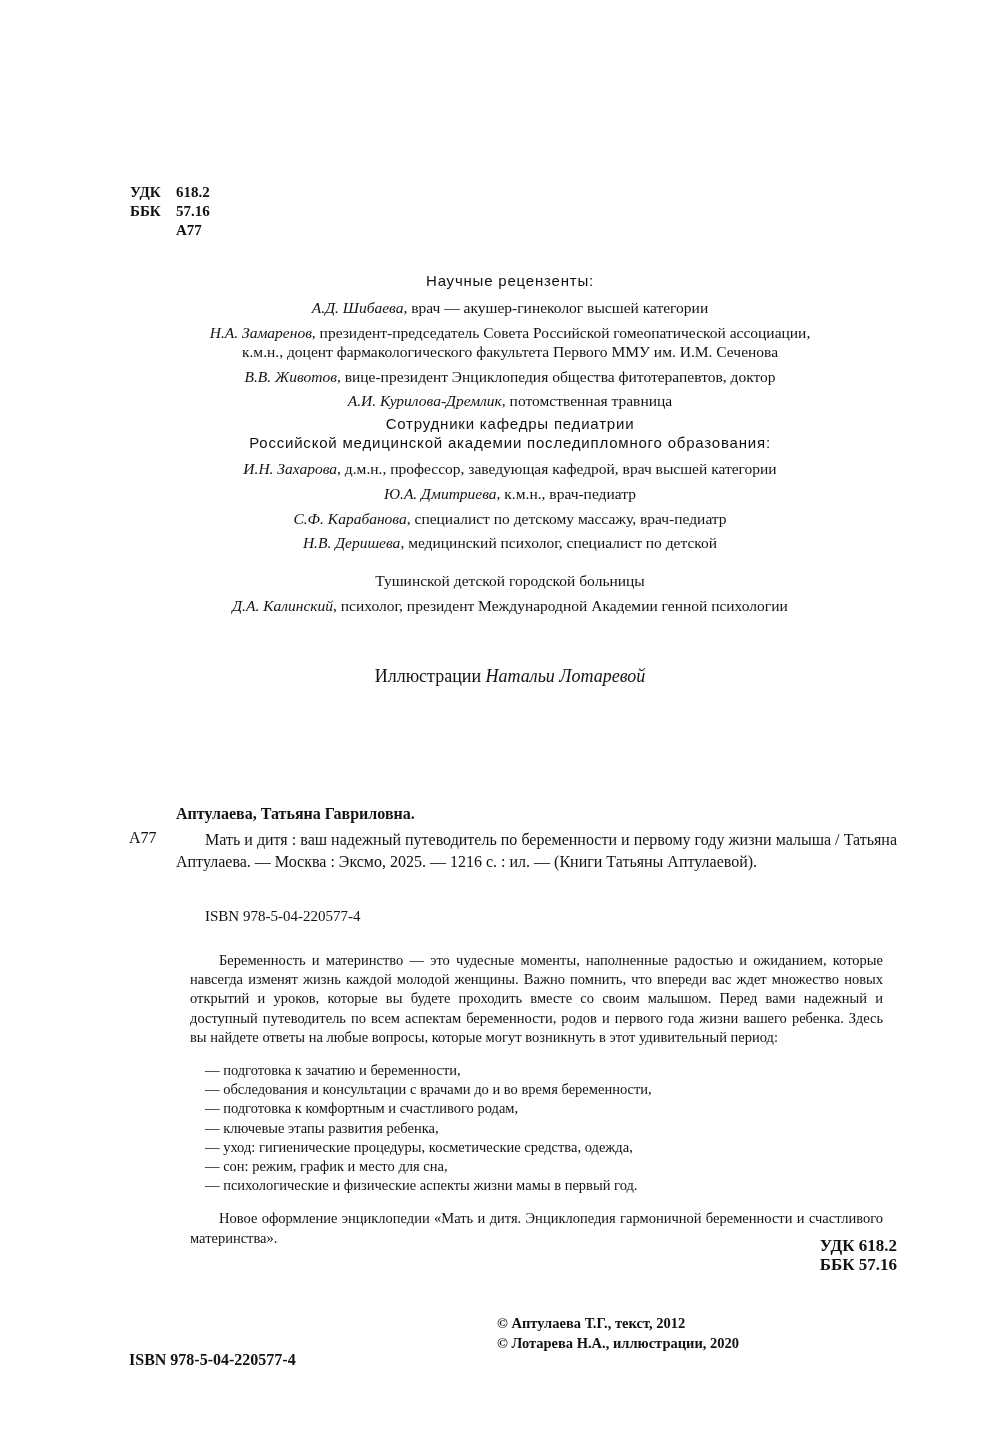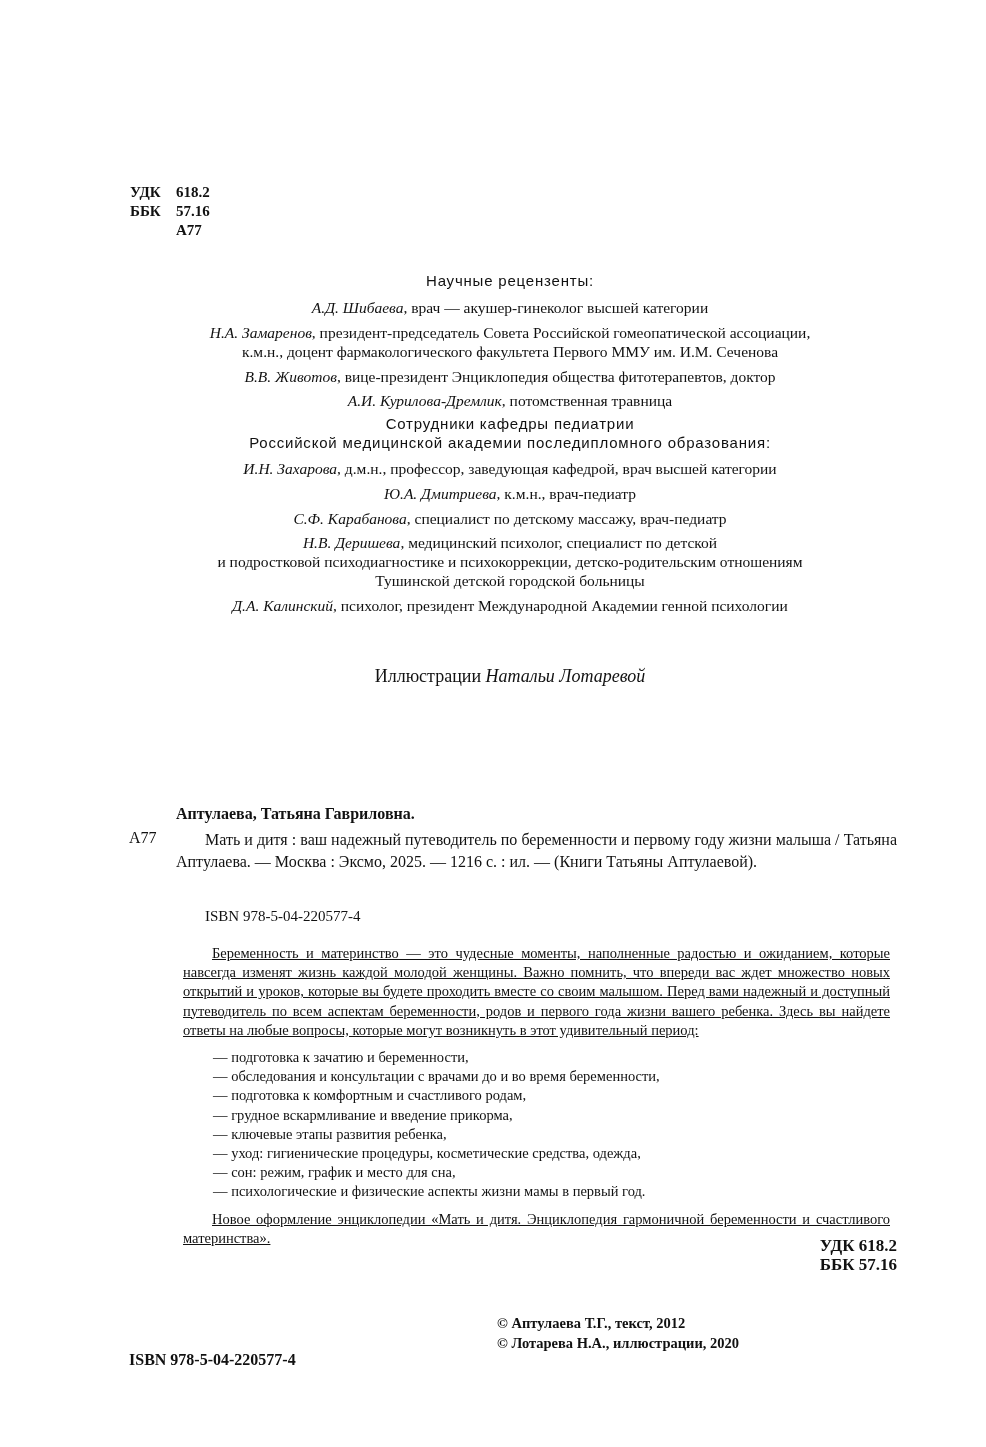--- a/index.html
+++ b/index.html
@@ -29,22 +29,22 @@
     .a77 { left: 129px; top: 829px; font-size: 16px; }
     .entry {
       left: 176px; width: 721px; top: 829px; font-size: 16px; line-height: 21.5px;
       text-align: justify; text-indent: 29px;
     }
     .isbn-inline { left: 205px; top: 908px; font-size: 15px; }
 
     .annotation {
       left: 176px; width: 721px; top: 937px; font-size: 14.5px; line-height: 19.2px;
     }
-    .annotation p { margin: 7px; text-align: justify; text-indent: 29px; text-decoration: underline; }
-    .annotation ul { margin: 8px; padding: 0; list-style: none; }
+    .annotation p { margin: 14px; text-align: justify; text-indent: 29px; }
+    .annotation ul { margin: 0; padding: 0; list-style: none; }
     .annotation li { padding-left: 29px; }
 
     .udk-right { left: 760px; width: 137px; top: 1236px; text-align: right; font-weight: bold; font-size: 17px; line-height: 19px; }
 
     .isbn-bottom { left: 129px; top: 1351px; font-weight: bold; font-size: 16px; }
     .copyrights { left: 497px; top: 1314px; font-weight: bold; font-size: 14.5px; line-height: 19.5px; }
   </style>
 </head>
 <body>
 
@@ -94,21 +94,21 @@
 <div class="abs center-block rev-line" style="top:484px;">
   <span class="it">Ю.А. Дмитриева</span><span>, к.м.н., врач-педиатр</span>
 </div>
 
 <div class="abs center-block rev-line" style="top:509px;">
   <span class="it">С.Ф. Карабанова</span><span>, специалист по детскому массажу, врач-педиатр</span>
 </div>
 
 <div class="abs center-block rev-line" style="top:533px;">
   <span class="it">Н.В. Деришева</span><span>, медицинский психолог, специалист по детской</span><br>
-  <span>и подростковой психодиагностике и психокоррекции, детско-родительским отношениям</span><br>
+  <br>
   <span>Тушинской детской городской больницы</span>
 </div>
 
 <div class="abs center-block rev-line" style="top:596px;">
   <span class="it">Д.А. Калинский</span><span>, психолог, президент Международной Академии генной психологии</span>
 </div>
 
 <div class="abs illus">
   <span>Иллюстрации </span><span class="it">Натальи Лотаревой</span>
 </div>
@@ -117,21 +117,20 @@
 <div class="abs a77">А77</div>
 <div class="abs entry">Мать и дитя : ваш надежный путеводитель по беременности и первому году жизни малыша / Татьяна Аптулаева. — Москва : Эксмо, 2025. — 1216 с. : ил. — (Книги Татьяны Аптулаевой).</div>
 <div class="abs isbn-inline">ISBN 978-5-04-220577-4</div>
 
 <div class="abs annotation">
   <p>Беременность и материнство — это чудесные моменты, наполненные радостью и ожиданием, которые навсегда изменят жизнь каждой молодой женщины. Важно помнить, что впереди вас ждет множество новых открытий и уроков, которые вы будете проходить вместе со своим малышом. Перед вами надежный и доступный путеводитель по всем аспектам беременности, родов и первого года жизни вашего ребенка. Здесь вы найдете ответы на любые вопросы, которые могут возникнуть в этот удивительный период:</p>
   <ul>
     <li>— подготовка к зачатию и беременности,</li>
     <li>— обследования и консультации с врачами до и во время беременности,</li>
     <li>— подготовка к комфортным и счастливого родам,</li>
-    <li>— грудное вскармливание и введение прикорма,</li>
     <li>— ключевые этапы развития ребенка,</li>
     <li>— уход: гигиенические процедуры, косметические средства, одежда,</li>
     <li>— сон: режим, график и место для сна,</li>
     <li>— психологические и физические аспекты жизни мамы в первый год.</li>
   </ul>
   <p>Новое оформление энциклопедии «Мать и дитя. Энциклопедия гармоничной беременности и счастливого материнства».</p>
 </div>
 
 <div class="abs udk-right">
   <div>УДК 618.2</div>

